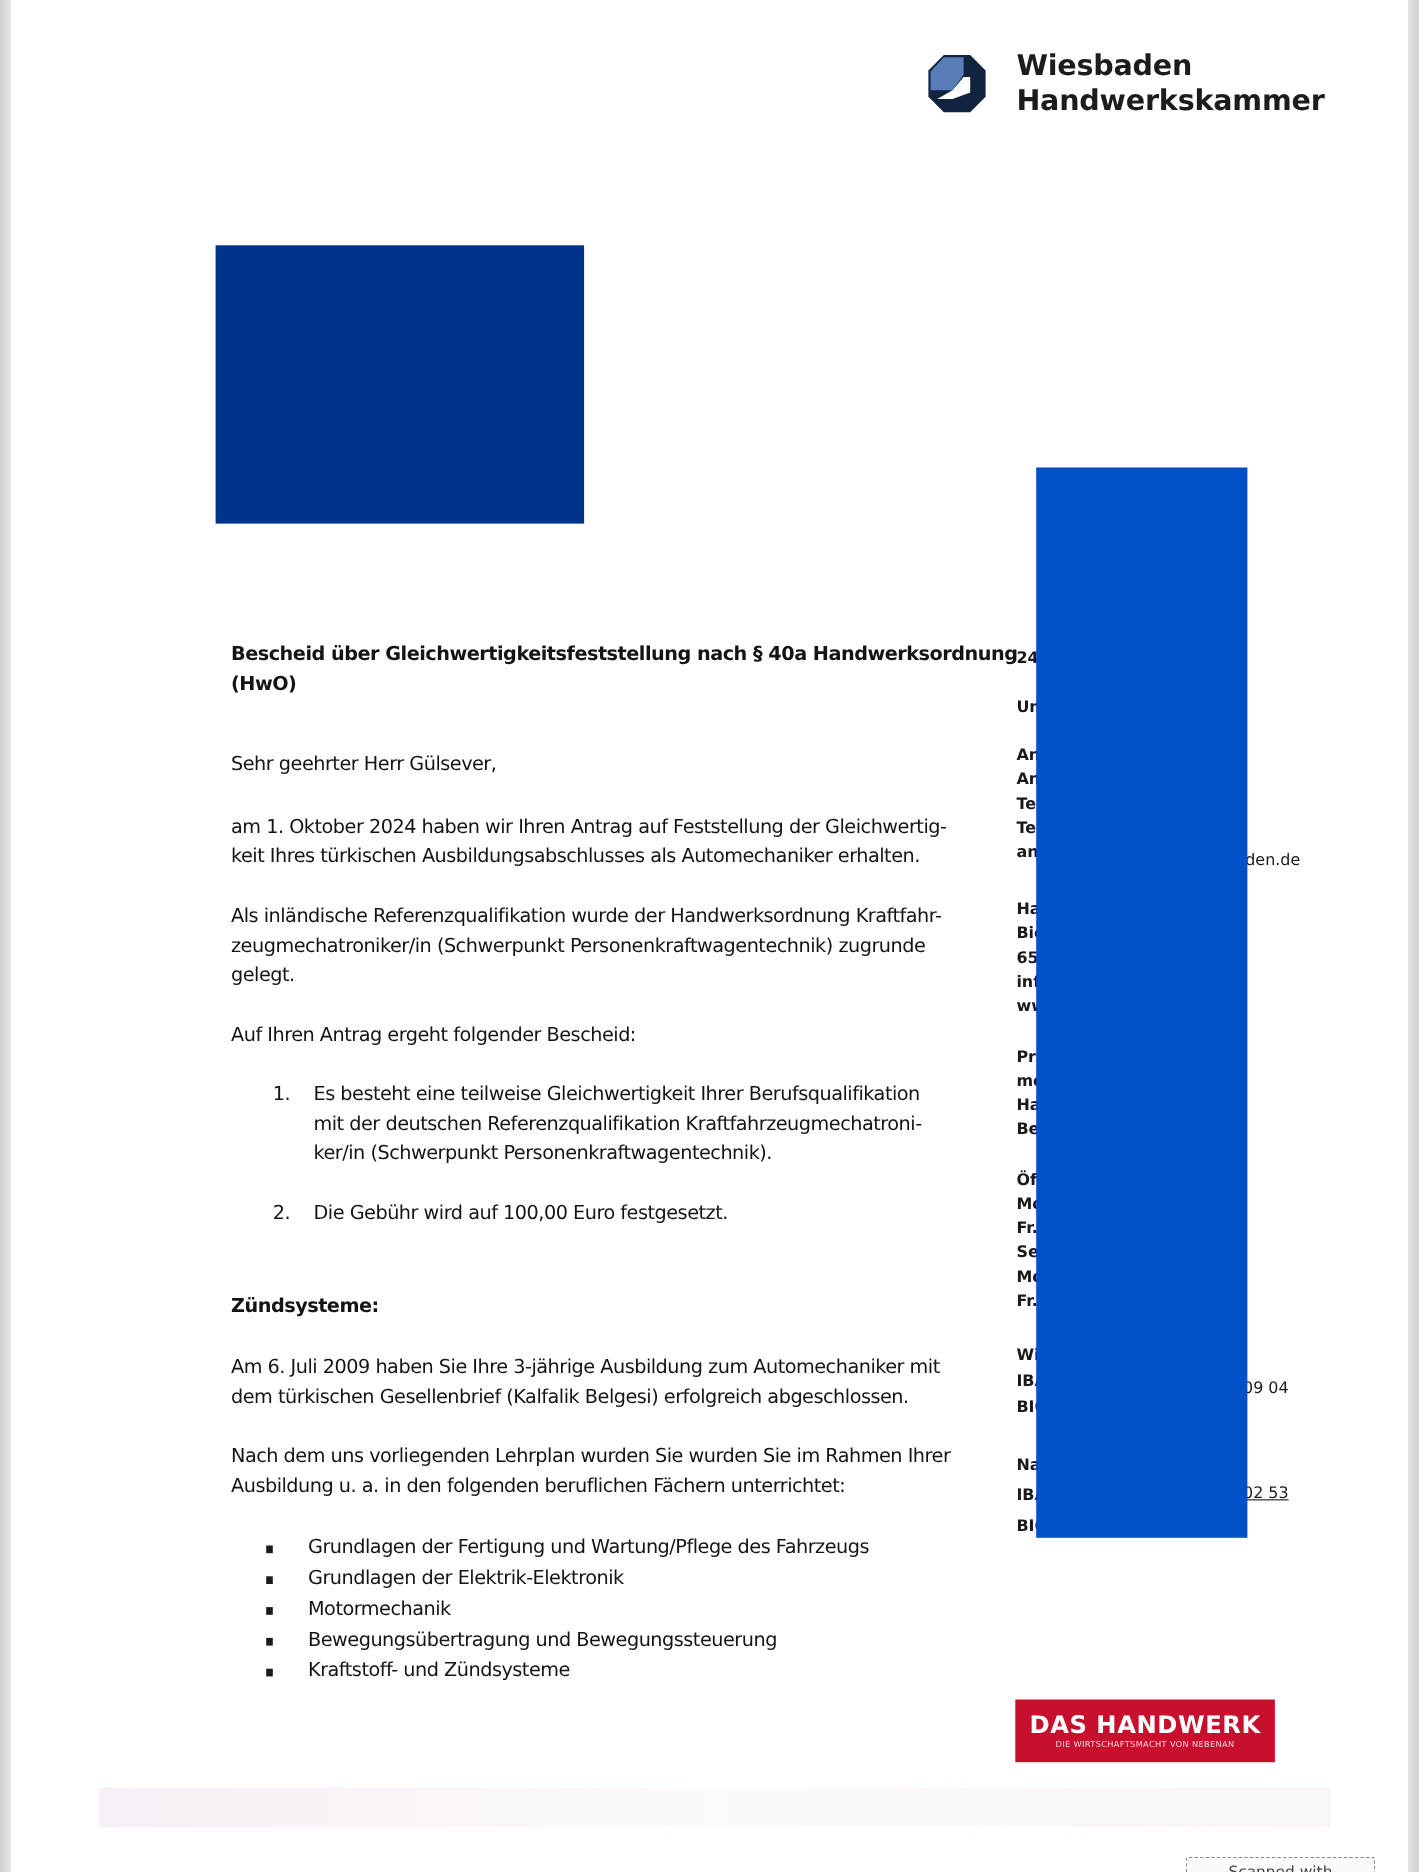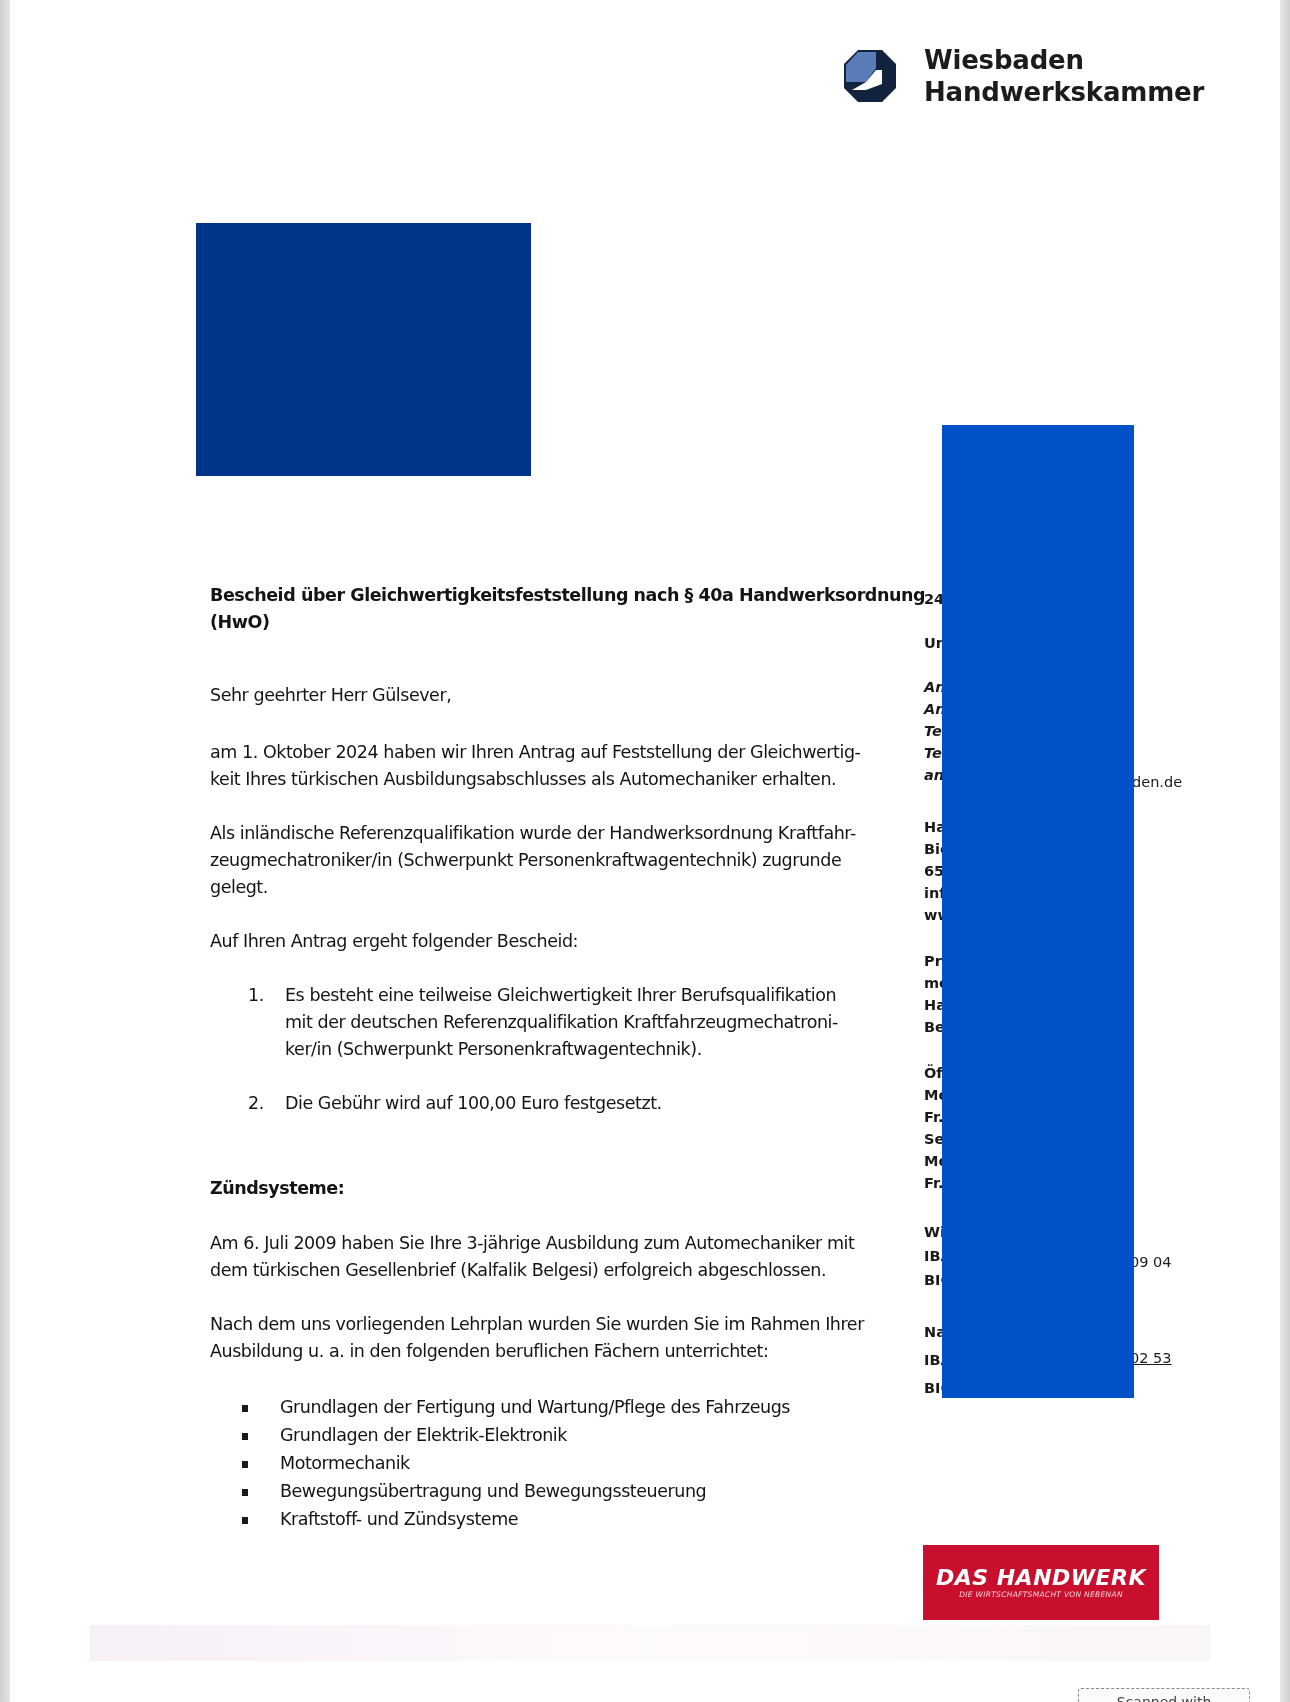--- a/index.html
+++ b/index.html
@@ -40,22 +40,22 @@
     .subjects { position: absolute; left: 32px; top: 1394px; }
     .subjects .item { position: relative; height: 28px; white-space: nowrap; }
     .subjects .bullet { position: absolute; left: 0; top: 11px; width: 6px; height: 7px; background: #1a1a1a; }
     .subjects .label { position: absolute; left: 38px; top: 0; }
 
     .side { position: absolute; left: 914px; font-family: "DejaVu Sans", sans-serif; font-weight: bold;
       font-size: 14.5px; line-height: 22px; color: #1a1a1a; white-space: nowrap; }
     .side-tail { position: absolute; font-family: "DejaVu Sans", sans-serif; font-size: 14.5px;
       color: #1a1a1a; white-space: nowrap; }
 
-    .badge { position: absolute; left: 913px; top: 1545px; width: 236px; height: 75px; background: #c8102e;
-      display: flex; flex-direction: column; align-items: center; justify-content: center; font-style: italic; }
+    .badge { position: absolute; left: 913px; top: 1545px; width: 236px; height: 57px; background: #c8102e;
+      display: flex; flex-direction: column; align-items: center; justify-content: center; }
     .badge-title { color: #fff; font-family: "DejaVu Sans", sans-serif; font-weight: bold; font-size: 22px; line-height: 24px; letter-spacing: 0.5px; }
     .badge-sub { color: #f3d0d6; font-family: "DejaVu Sans", sans-serif; font-size: 7.5px; line-height: 10px; letter-spacing: 0.3px; }
 
     .scan-ghost { position: absolute; left: 80px; top: 1625px; width: 1120px; height: 36px;
       background: linear-gradient(to right, rgba(240,225,240,0.5), rgba(250,240,248,0.35), rgba(240,230,240,0.4)); }
 
     .scanned-badge { position: absolute; left: 1078px; top: 1688px; width: 170px; height: 30px;
       border: 1px dashed #888; border-radius: 3px; background: #fbfbfb; font-size: 14px;
       color: #444; text-align: center; line-height: 26px; }
   </style>
@@ -78,21 +78,21 @@
       <div>Handwerkskammer</div>
     </div>
   </div>
 
 
   <div class="redact-1"></div>
 
   <div class="side" style="top:588px;">24</div>
   <div class="side" style="top:632px;">Un</div>
 
-  <div class="side" style="top:676px;font-style:italic;">
+  <div class="side" style="top:676px;">
     <div>An</div>
     <div>An</div>
     <div>Tel</div>
     <div>Tel</div>
     <div>an</div>
   </div>
   <div class="side-tail" style="left:1122px; top:774px;">den.de</div>
 
   <div class="side" style="top:816px;">
     <div>Ha</div>

